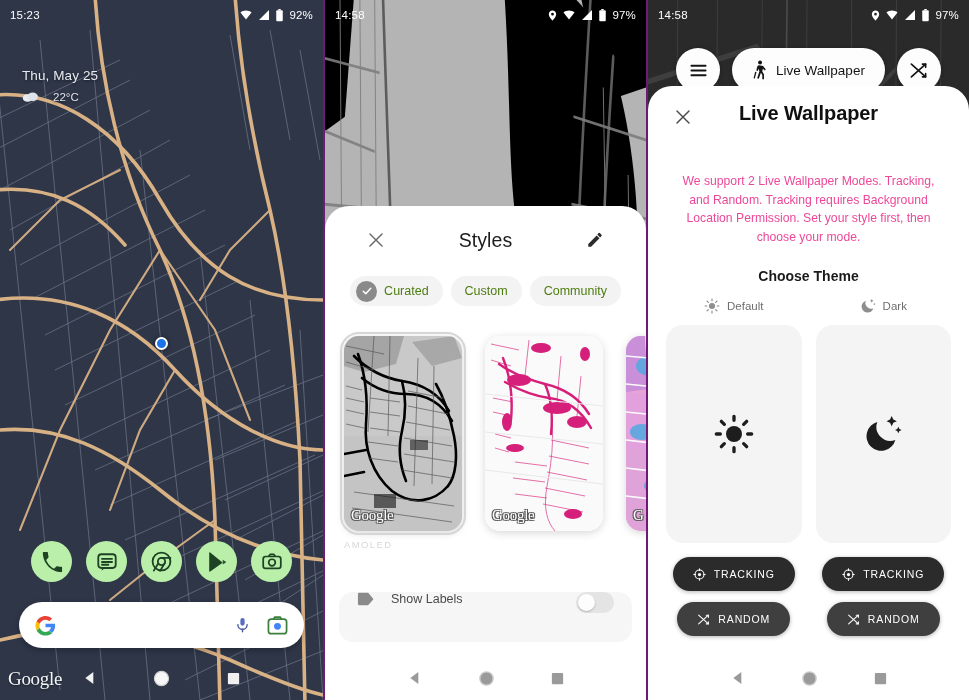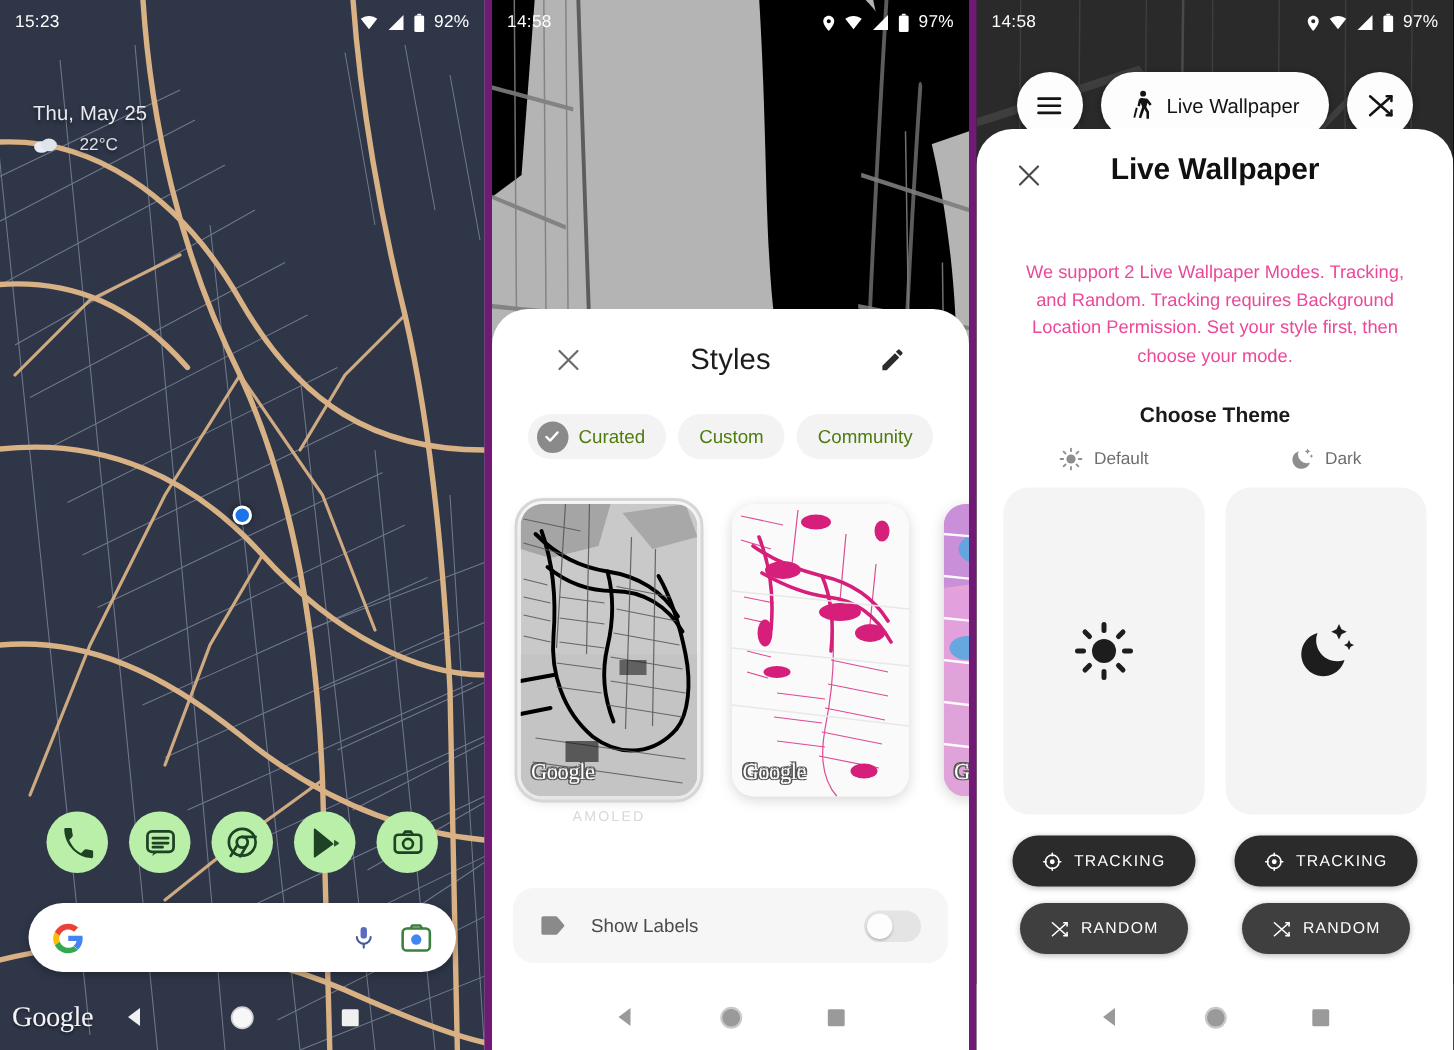--- a/index.html
+++ b/index.html
@@ -3,21 +3,21 @@
 <meta charset="utf-8">
 <style>
   * { box-sizing: border-box; margin: 0; padding: 0; }
   html, body {
     width: 969px; height: 700px;
     font-family: "Liberation Sans", sans-serif;
     background: #000; overflow: hidden;
   }
   .frame { position: relative; width: 969px; height: 700px; display: flex; }
   .panel { position: relative; width: 323px; height: 700px; overflow: hidden; }
-  .panel + .panel { border-left: 5px solid #701a75; }
+  .panel + .panel { border-left: 2px solid #701a75; }
 
   
   #p1 { background: #0c4a6e; }
   .map1-svg { position: absolute; inset: 0; width: 100%; height: 100%; }
 
   .statusbar {
     position: absolute; top: 0; left: 0; right: 0; height: 30px;
     display: flex; align-items: center; justify-content: space-between;
     padding: 0 10px; color: #fff; font-size: 11.5px; z-index: 20;
     letter-spacing: .2px;
@@ -107,29 +107,29 @@
   .card.c3 { left: 301px; }
   .card.sel { outline: 2.2px solid #d6d6d6; outline-offset: 2.5px; }
   .card svg { display: block; width: 100%; height: 100%; }
   .card-google {
     position: absolute; left: 7px; bottom: 7px;
     font-family: "Liberation Serif", serif; font-size: 15px; color: #fff;
     letter-spacing: -.3px;
     text-shadow: -1px -1px 0 #555, 1px -1px 0 #555, -1px 1px 0 #555, 1px 1px 0 #555;
   }
   .card-label {
-    position: absolute; top: 203px; width: 118px; text-align: center;
+    position: absolute; top: 203px; width: 118px; text-align: left;
     font-size: 9.5px; color: #d8d8d8; letter-spacing: 1.4px;
   }
   .card-label.l1 { left: 19px; }
 
   .showlabels {
     position: absolute; left: 14px; right: 14px; bottom: 58px; height: 50px;
     background: #f6f6f6; border-radius: 14px; display: flex;
-    align-items: center; padding: 0 18px; gap: 14px;
+    padding: 0 18px; gap: 14px;
   }
   .sl-text { flex: 1; font-size: 12.5px; color: #4a4a4a; }
   .toggle {
     width: 38px; height: 21px; border-radius: 11px; background: #e4e4e4;
     position: relative; flex: 0 0 auto;
   }
   .toggle::after {
     content: ""; position: absolute; left: 2px; top: 2px; width: 17px;
     height: 17px; border-radius: 50%; background: #fdfdfd;
     box-shadow: 0 1px 2px rgba(0,0,0,.22);

